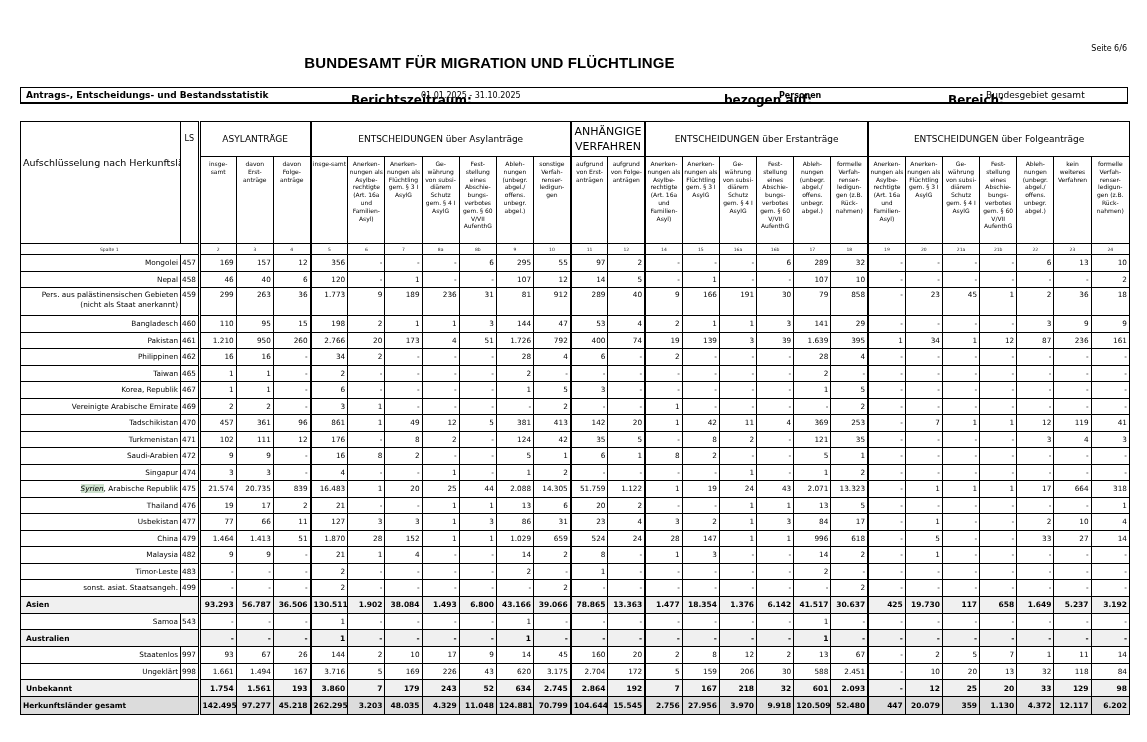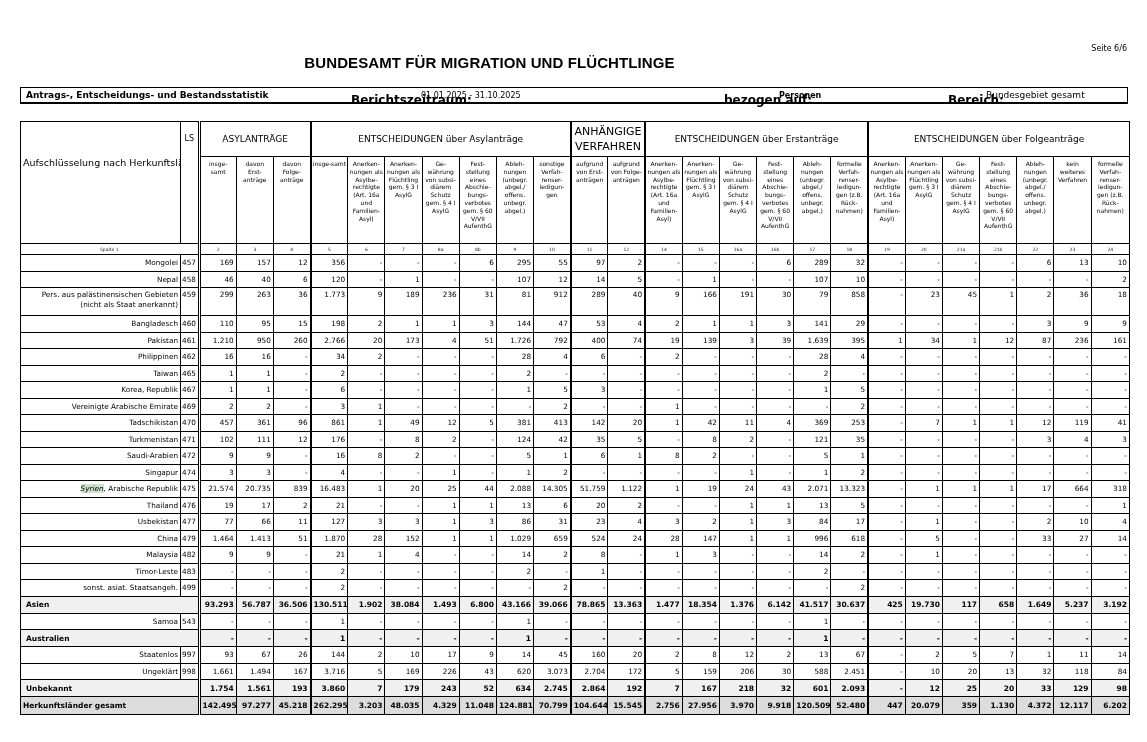--- a/index.html
+++ b/index.html
@@ -848,21 +848,21 @@
         <td class="code">998</td>
         <td class="dbl-l">1.661</td>
         <td>1.494</td>
         <td>167</td>
         <td class="thick-l">3.716</td>
         <td>5</td>
         <td>169</td>
         <td>226</td>
         <td>43</td>
         <td>620</td>
-        <td>3.073</td>
+        <td>3.175</td>
         <td class="thick-l">2.704</td>
         <td>172</td>
         <td class="thick-l">5</td>
         <td>159</td>
         <td>206</td>
         <td>30</td>
         <td>588</td>
         <td>2.451</td>
         <td class="thick-l">-</td>
         <td>10</td>

